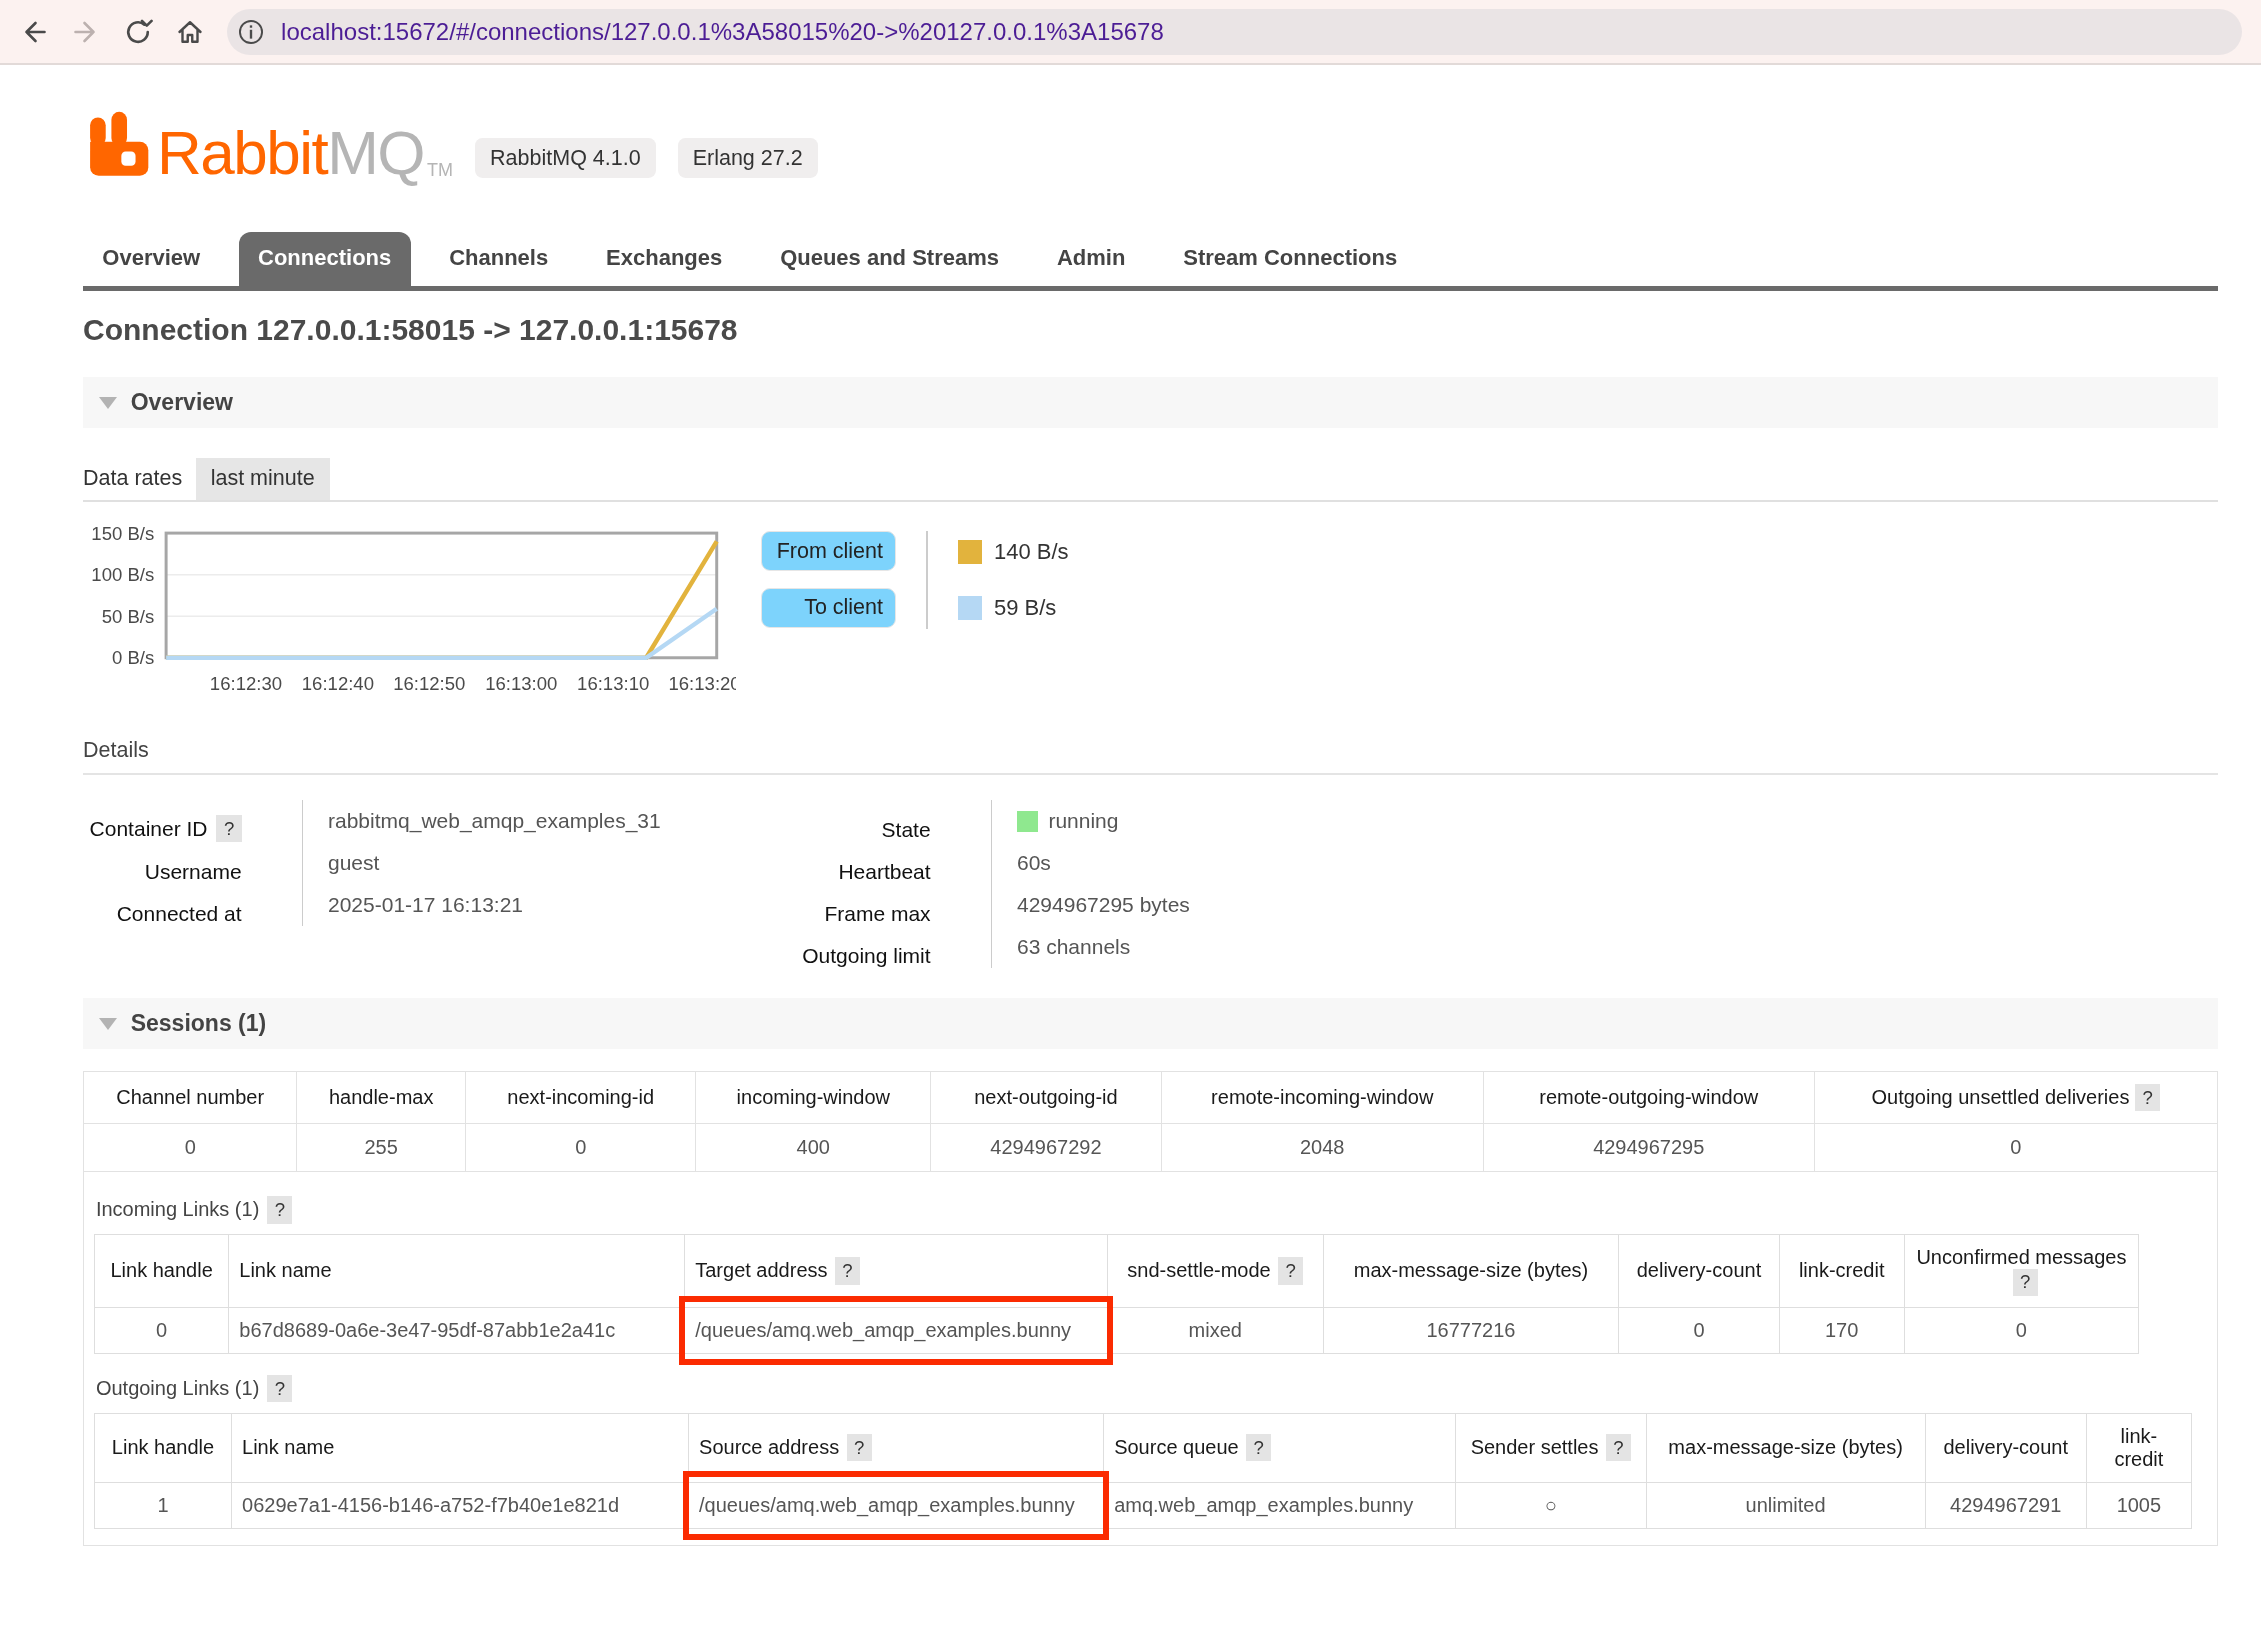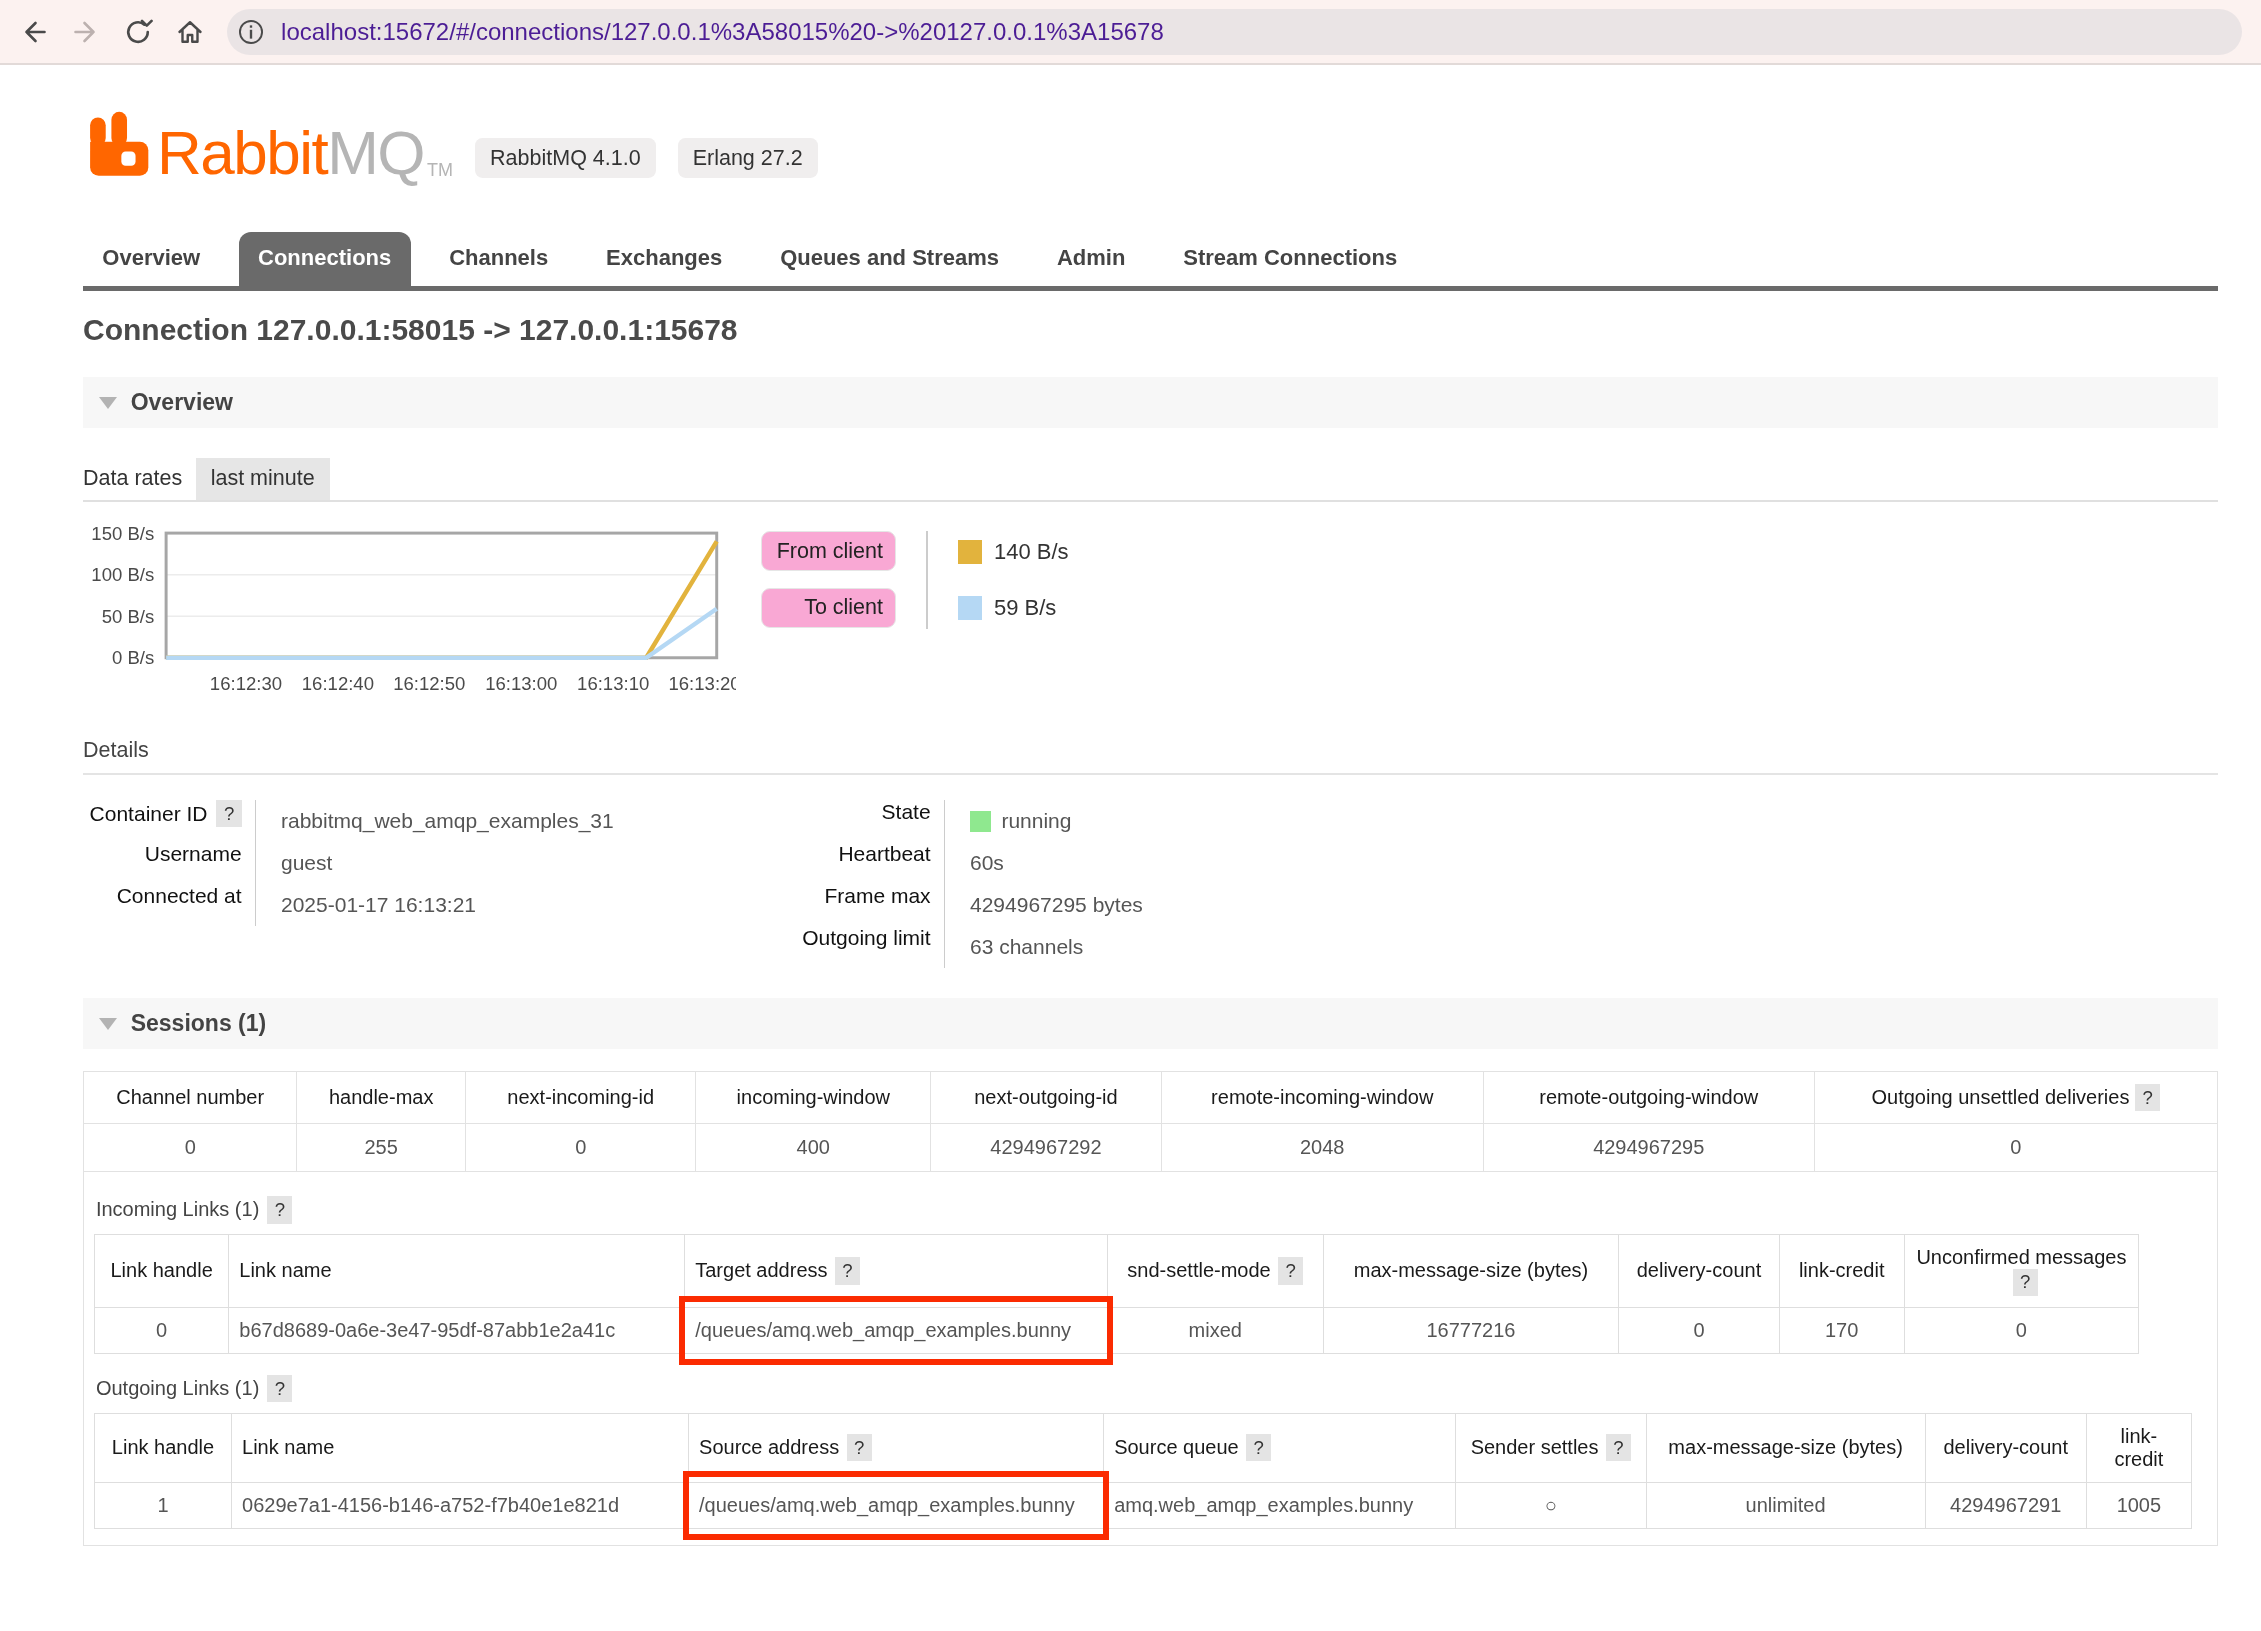--- a/index.html
+++ b/index.html
@@ -52,37 +52,37 @@
                display: flex; align-items: flex-end; font-size: 21.5px; color: #333; }
   .rates-row .dr-label { padding: 0 4.5px 9px 0; }
   .mode-chip { background: #e6e6e6; padding: 7.4px 15px 9px; margin-left: 9px;
                color: #333; cursor: pointer; }
 
   
   .chart-area { display: flex; align-items: flex-start; margin: 25px 0 0 83px; }
   .tick { font-size: 25px; fill: #4a4a4a; font-family: "Liberation Sans", sans-serif; }
   .legend { display: flex; margin-left: 25px; margin-top: 4.5px; }
   .legend-btns { display: flex; flex-direction: column; gap: 16.3px; }
-  .legend-btn { width: 135px; height: 40px; background: #f9a8d4; border: 1.5px solid #e6e6e6;
+  .legend-btn { width: 135px; height: 40px; background: #7dd3fc; border: 1.5px solid #e6e6e6;
                 border-radius: 9px; display: flex; align-items: center; justify-content: flex-end;
                 padding-right: 12px; font-size: 21.5px; color: #222; cursor: pointer; }
   .legend-sep { border-left: 2.2px solid #ccc; height: 98px; margin: 0 30px; }
   .legend-vals { display: flex; flex-direction: column; gap: 30px; padding-top: 7.4px; }
   .legend-item { display: flex; align-items: center; gap: 12px; font-size: 22px; color: #333; }
   .swatch { width: 24px; height: 24px; display: inline-block; }
 
   
   .details-wrap { margin: 40px 43px 0 83px; }
   .details-title { font-size: 21.5px; color: #444; padding-bottom: 10.4px;
                    border-bottom: 2.2px solid #e4e4e4; }
   .details-cols { display: flex; margin-top: 25px; }
   .dtable { display: flex; flex-direction: column; }
   .dtable.left { width: 653px; }
   .dtable.right { margin-left: 30px; }
-  .drow { display: flex; align-items: flex-start; min-height: 42px; position: relative; }
+  .drow { display: flex; align-items: flex-end; min-height: 42px; position: relative; gap: 47px; }
   .dlabel { width: 172px; text-align: right; font-size: 21px; color: #111;
             padding-right: 13.4px; display: flex; align-items: center;
             justify-content: flex-end; gap: 9px; }
   .dtable.right .dlabel { width: 178px; }
   .dvalue { border-left: 1.5px solid #ccc; padding-left: 25px; font-size: 21px;
             color: #555; display: flex; align-items: center; gap: 10.4px;
             align-self: stretch; }
   .help { background: #e4e4e4; color: #333; font-size: 18.6px; padding: 1.5px 7.4px;
           cursor: pointer; display: inline-block; line-height: 1.3; }
   .state-dot { width: 21px; height: 21px; display: inline-block; }

